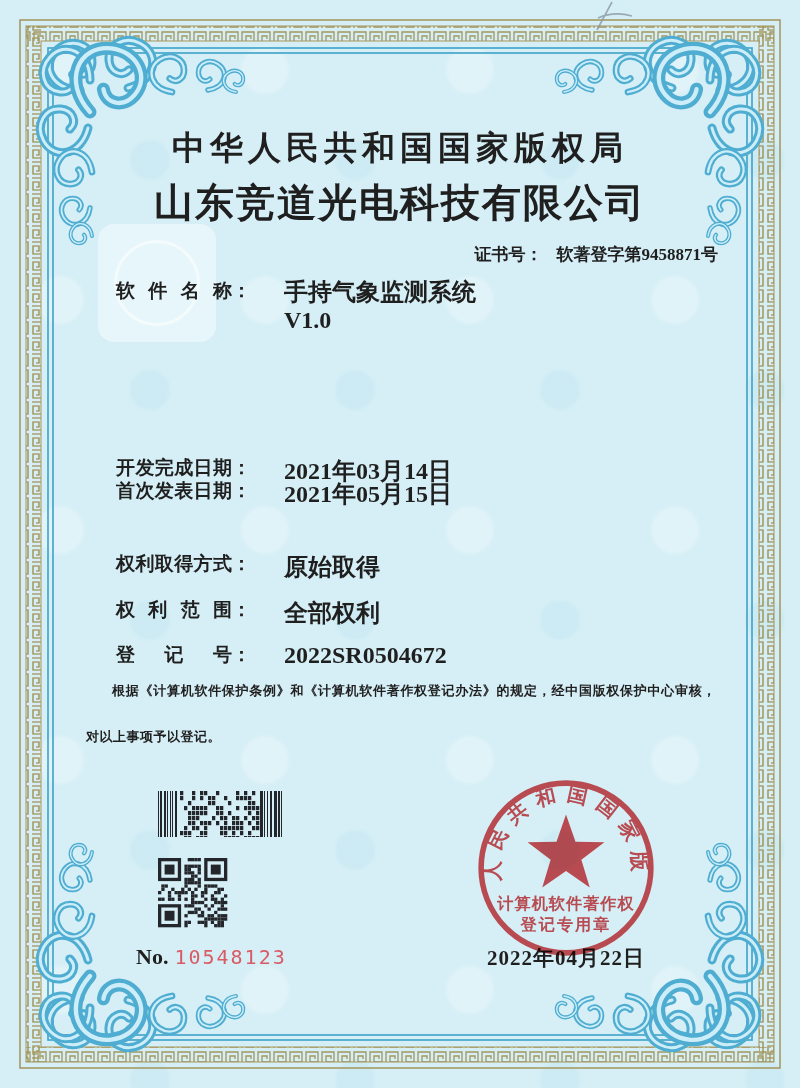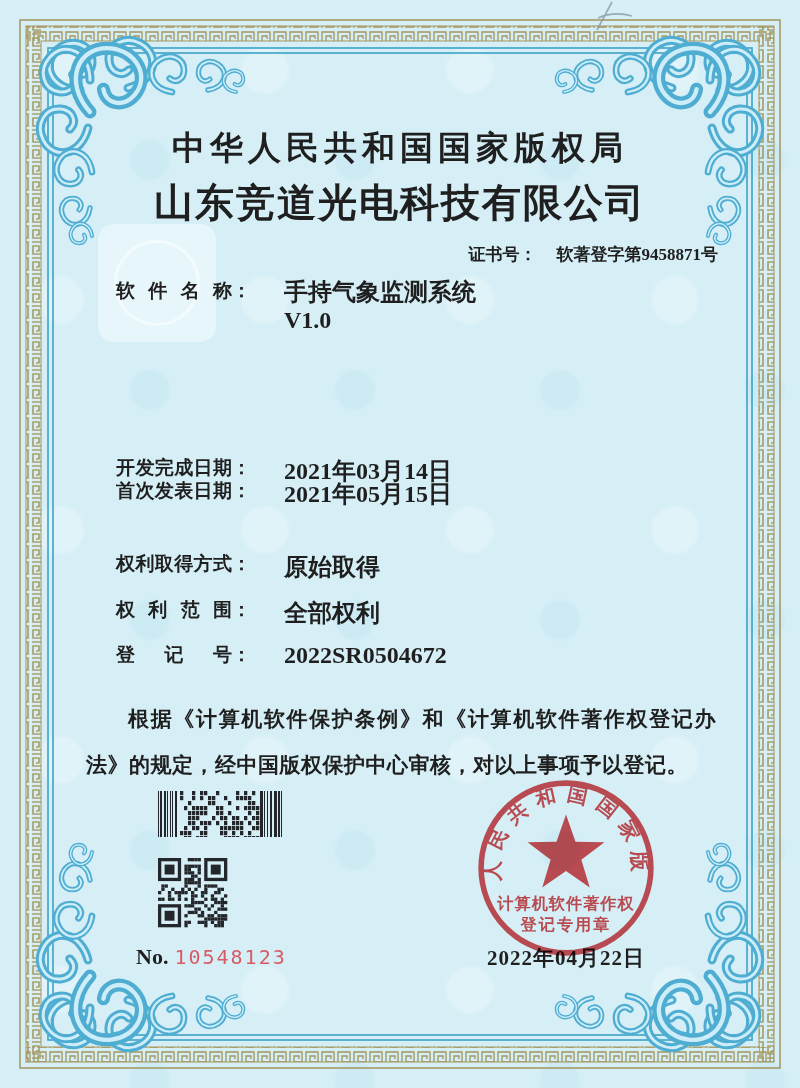--- a/index.html
+++ b/index.html
@@ -25,34 +25,34 @@
   .outer-line{stroke:var(--gold);fill:none;stroke-width:1.5;}
   .blue-line{stroke:var(--frame-blue);fill:none;stroke-width:1.7;}
   .curl-base{stroke:var(--orn);stroke-width:9;fill:none;stroke-linecap:round;}
   .curl-hi{stroke:var(--orn-light);stroke-width:3;fill:none;stroke-linecap:round;}
   .scribble{stroke:#8a97a6;stroke-width:1.6;fill:none;opacity:.8;}
 
   .abs{position:absolute;}
   .authority{top:126px;left:0;width:100%;text-align:center;font-size:33px;font-weight:bold;letter-spacing:5px;z-index:2;}
   .cert-title{top:176px;left:0;width:100%;text-align:center;font-size:39px;font-weight:bold;letter-spacing:2px;z-index:2;}
   .certno{top:243px;right:82px;font-size:17px;font-weight:bold;z-index:2;}
-  .certno .val{margin-left:20px;}
+  .certno .val{margin-left:14px;}
 
   .wm-square{top:224px;left:98px;width:118px;height:118px;border-radius:16px;
     background:rgba(255,255,255,.42);z-index:1;}
   .wm-square::after{content:"";position:absolute;inset:16px;border-radius:50%;
     border:3px solid rgba(255,255,255,.55);}
 
   .frow{position:absolute;left:116px;font-size:19px;font-weight:bold;white-space:nowrap;z-index:2;}
   .flabel{display:inline-block;width:116px;text-align:justify;text-align-last:justify;vertical-align:top;}
   .fcolon{display:inline-block;vertical-align:top;}
   .fvalue{display:inline-block;margin-left:33px;vertical-align:top;font-size:24px;}
   .fvalue .vline{display:block;line-height:28px;}
 
-  .statement{left:86px;right:84px;top:696px;font-size:21px;font-weight:bold;
+  .statement{left:86px;right:84px;top:668px;font-size:13px;font-weight:bold;
     line-height:46px;text-indent:2em;text-align:justify;letter-spacing:.5px;z-index:2;}
 
   .barcode{left:158px;top:791px;z-index:2;}
   .qr{left:158px;top:858px;z-index:2;}
   .ink{fill:var(--code-ink);}
   .paperfill{fill:var(--paper);}
 
   .serial{left:136px;top:944px;z-index:2;font-size:22px;font-weight:bold;}
   .serial .num{font-family:"DejaVu Sans Mono",monospace;font-size:20px;font-weight:normal;
     color:var(--serial-red);letter-spacing:2px;margin-left:6px;}

